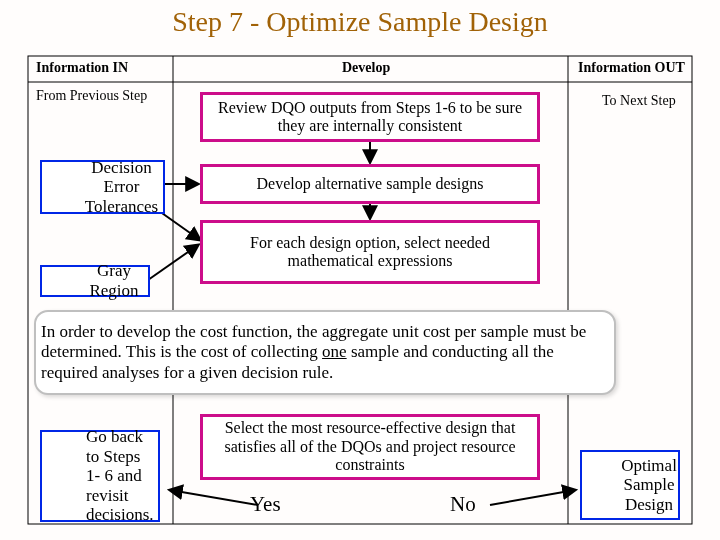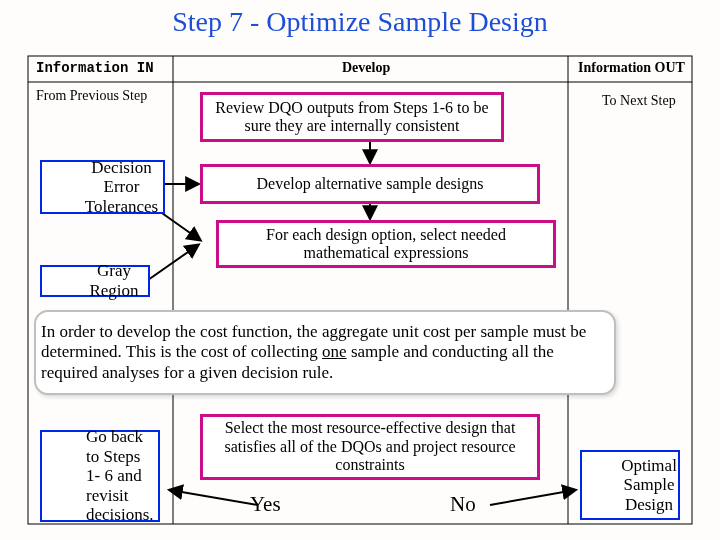--- a/index.html
+++ b/index.html
@@ -11,21 +11,21 @@
     position: relative;
     overflow: hidden;
   }
   .title {
     position: absolute;
     top: 6px;
     left: 0;
     right: 0;
     text-align: center;
     font-size: 28px;
-    color: #1d4ed8;
+    color: #a16207;
   }
   .col-header {
     position: absolute;
     font-size: 14px;
     font-weight: bold;
   }
   .sub-header {
     position: absolute;
     font-size: 14px;
   }
@@ -94,34 +94,34 @@
   <line x1="152" y1="206" x2="200" y2="240" stroke="#000" stroke-width="2" marker-end="url(#ah)"></line>
   <line x1="148" y1="280" x2="198" y2="245" stroke="#000" stroke-width="2" marker-end="url(#ah)"></line>
 
   <line x1="258" y1="505" x2="170" y2="490" stroke="#000" stroke-width="2" marker-end="url(#ah)"></line>
 
   <line x1="490" y1="505" x2="575" y2="490" stroke="#000" stroke-width="2" marker-end="url(#ah)"></line>
 </svg>
 
 <div class="title">Step 7 - Optimize Sample Design</div>
 
-<div class="col-header" style="left:36px; top:60px;font-family:Liberation Mono, monospace;">Information IN</div>
+<div class="col-header" style="left:36px; top:60px;">Information IN</div>
 <div class="col-header" style="left:342px; top:60px;">Develop</div>
 <div class="col-header" style="left:578px; top:60px;">Information OUT</div>
 
 <div class="sub-header" style="left:36px; top:88px;">From Previous Step</div>
 <div class="sub-header" style="left:602px; top:93px;">To Next Step</div>
 
 <div class="box blue" style="left:40px; top:160px; width:125px; height:54px;">Decision Error Tolerances</div>
 <div class="box blue" style="left:40px; top:265px; width:110px; height:32px;">Gray Region</div>
 <div class="box blue" style="left:40px; top:430px; width:120px; height:92px; text-align:left; justify-content:flex-start;">Go back to Steps 1- 6 and revisit decisions.</div>
 
-<div class="box pink" style="left:200px; top:92px;  width:304px; height:50px;">Review DQO outputs from Steps 1-6 to be sure they are internally consistent</div>
+<div class="box pink" style="left:200px; top:92px;  width:340px; height:50px;">Review DQO outputs from Steps 1-6 to be sure they are internally consistent</div>
 <div class="box pink" style="left:200px; top:164px; width:340px; height:40px;">Develop alternative sample designs</div>
-<div class="box pink" style="left:216px; top:220px; width:340px; height:48px;">For each design option, select needed mathematical expressions</div>
+<div class="box pink" style="left:200px; top:220px; width:340px; height:64px;">For each design option, select needed mathematical expressions</div>
 <div class="box pink" style="left:200px; top:310px; width:340px; height:50px;">Select the optimal sample size that satisfies the DQOs for each design option</div>
 <div class="box pink" style="left:200px; top:414px; width:340px; height:66px;">Select the most resource-effective design that satisfies all of the DQOs and project resource constraints</div>
 
 <div class="decision-text" style="left:250px; top:492px;">Yes</div>
 <div class="decision-text" style="left:450px; top:492px;">No</div>
 
 <div class="box blue" style="left:580px; top:450px; width:100px; height:70px;">Optimal Sample Design</div>
 
 <div class="tooltip" style="left:34px; top:310px; width:568px;">
   <span>In order to develop the cost function, the aggregate unit cost per sample must be determined.  This is the cost of collecting </span><u>one</u><span> sample and conducting all the required analyses for a given decision rule.</span>

